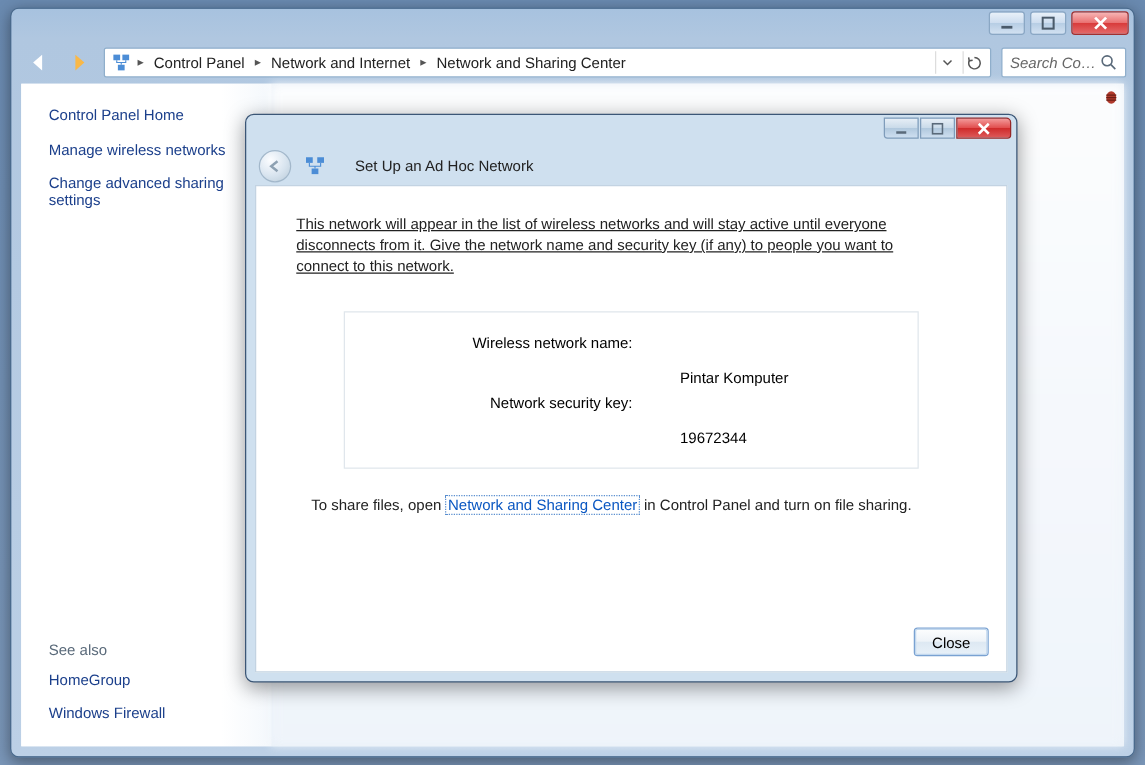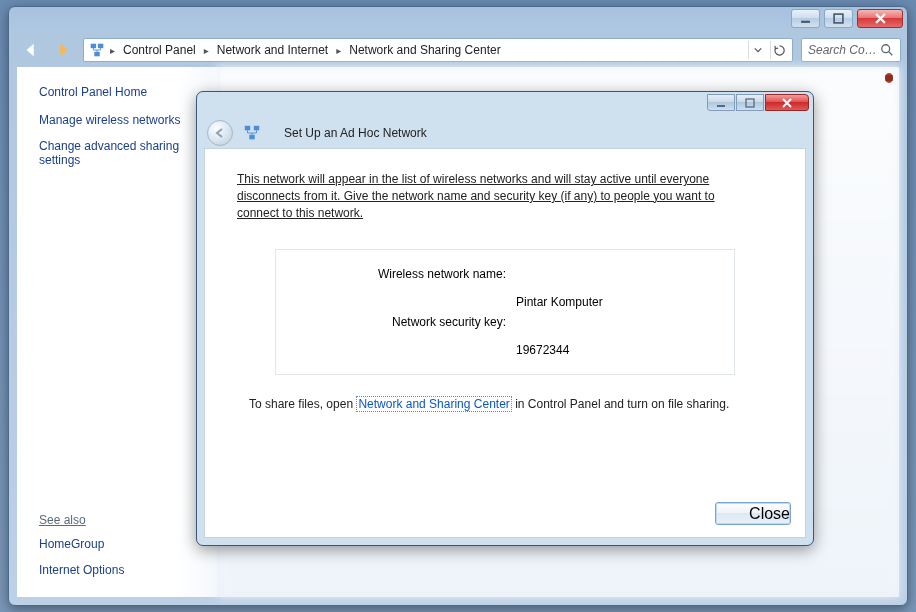--- a/index.html
+++ b/index.html
@@ -59,21 +59,21 @@
     background:#fff; display:flex;
   }
   .sidebar {
     width:200px; padding:18px 10px 8px 22px;
     background:linear-gradient(90deg,#fff 0%,#fff 80%,#f4f8fc 100%);
     display:flex; flex-direction:column; font-size:12px;
   }
   .sidebar .heading { color:#1b3f8b; font-size:12px; margin-bottom:14px; }
   .sidebar .link { color:#1b3f8b; margin-bottom:12px; cursor:pointer; }
   .sidebar .spacer { flex:1; }
-  .sidebar .seealso { color:#5a6a7a; margin-bottom:10px;text-decoration:underline; }
+  .sidebar .seealso { color:#5a6a7a; margin-bottom:10px; }
   .content {
     flex:1; position:relative;
     background:#eaf1f8;
   }
   .content-blur {
     position:absolute; inset:0; filter:blur(4px); opacity:.85;
     background:
       radial-gradient(20px 20px at 25% 25%, #c6d7ea 0%, transparent 100%),
       radial-gradient(24px 24px at 50% 25%, #c6d7ea 0%, transparent 100%),
       radial-gradient(24px 24px at 75% 25%, #7ea7d8 0%, transparent 100%),
@@ -115,30 +115,30 @@
   .dialog-body {
     position:absolute; left:7px; right:7px; top:56px; bottom:7px;
     background:#fff; border:1px solid #c3d3e2;
     padding:22px 32px 12px 32px;
   }
   .dlg-heading { color:#003f8e; font-size:14.5px; margin-bottom:16px; }
   .dlg-para { font-size:12px; color:#222; line-height:1.4; max-width:492px; margin-bottom:28px;text-decoration:underline; }
   .info-box {
     border:1px solid #e0e6ec; width:460px; margin:0 auto 22px auto; padding:14px 0;
   }
-  .info-row { display:flex; font-size:12px; padding:3px 0; }
+  .info-row { display:flex; font-size:12px; padding:3px 0;gap:28px; }
   .info-label { width:240px; text-align:right; padding-right:10px; color:#000; }
   .info-value { color:#000;margin-top:28px; }
   .share-line { font-size:12px; color:#222;margin-left:12px; }
   .share-line a { color:#0a57c2; text-decoration:none; border:1px dotted #5a8ecf; padding:0 1px; }
   .dlg-footer { position:absolute; right:14px; bottom:12px; }
   .btn-close {
-    width:76px; height:23px; font-size:16px;
+    width:60px; height:23px; font-size:12px;
     background:linear-gradient(180deg,#fdfefe 0%,#eef3f8 48%,#dde8f2 50%,#e8f1f9 100%);
-    border:1px solid #7aa2d2; border-radius:3px; outline:1px solid #c2d8ee; outline-offset:-2px;text-align:right;
+    border:1px solid #7aa2d2; border-radius:3px; outline:1px solid #c2d8ee; outline-offset:-2px;
   }
 </style>
 </head>
 <body>
 
 <div class="outer-window">
   <div class="titlebar">
     <div class="win-btn">
       <svg viewBox="0 0 10 10">
           <rect x="1" y="7" width="8" height="2" fill="currentColor"></rect>
@@ -203,21 +203,21 @@
   </div>
 
   <div class="main-body">
     <div class="sidebar">
       <div class="heading">Control Panel Home</div>
       <div class="link">Manage wireless networks</div>
       <div class="link">Change advanced sharing settings</div>
       <div class="spacer"></div>
       <div class="seealso">See also</div>
       <div class="link">HomeGroup</div>
-      <div class="link">Internet Options</div>
+      <div class="link">Windows Firewall</div>
     </div>
     <div class="content">
       <div class="content-blur"></div>
       <svg class="bug-corner" viewBox="0 0 16 16">
           <ellipse cx="8" cy="9" rx="4" ry="5" fill="#b13a2c"></ellipse>
           <path d="M4 7h8M4 9h8M4 11h8" stroke="#6d1f15" stroke-width="1"></path>
         </svg>
     </div>
   </div>
 </div>

